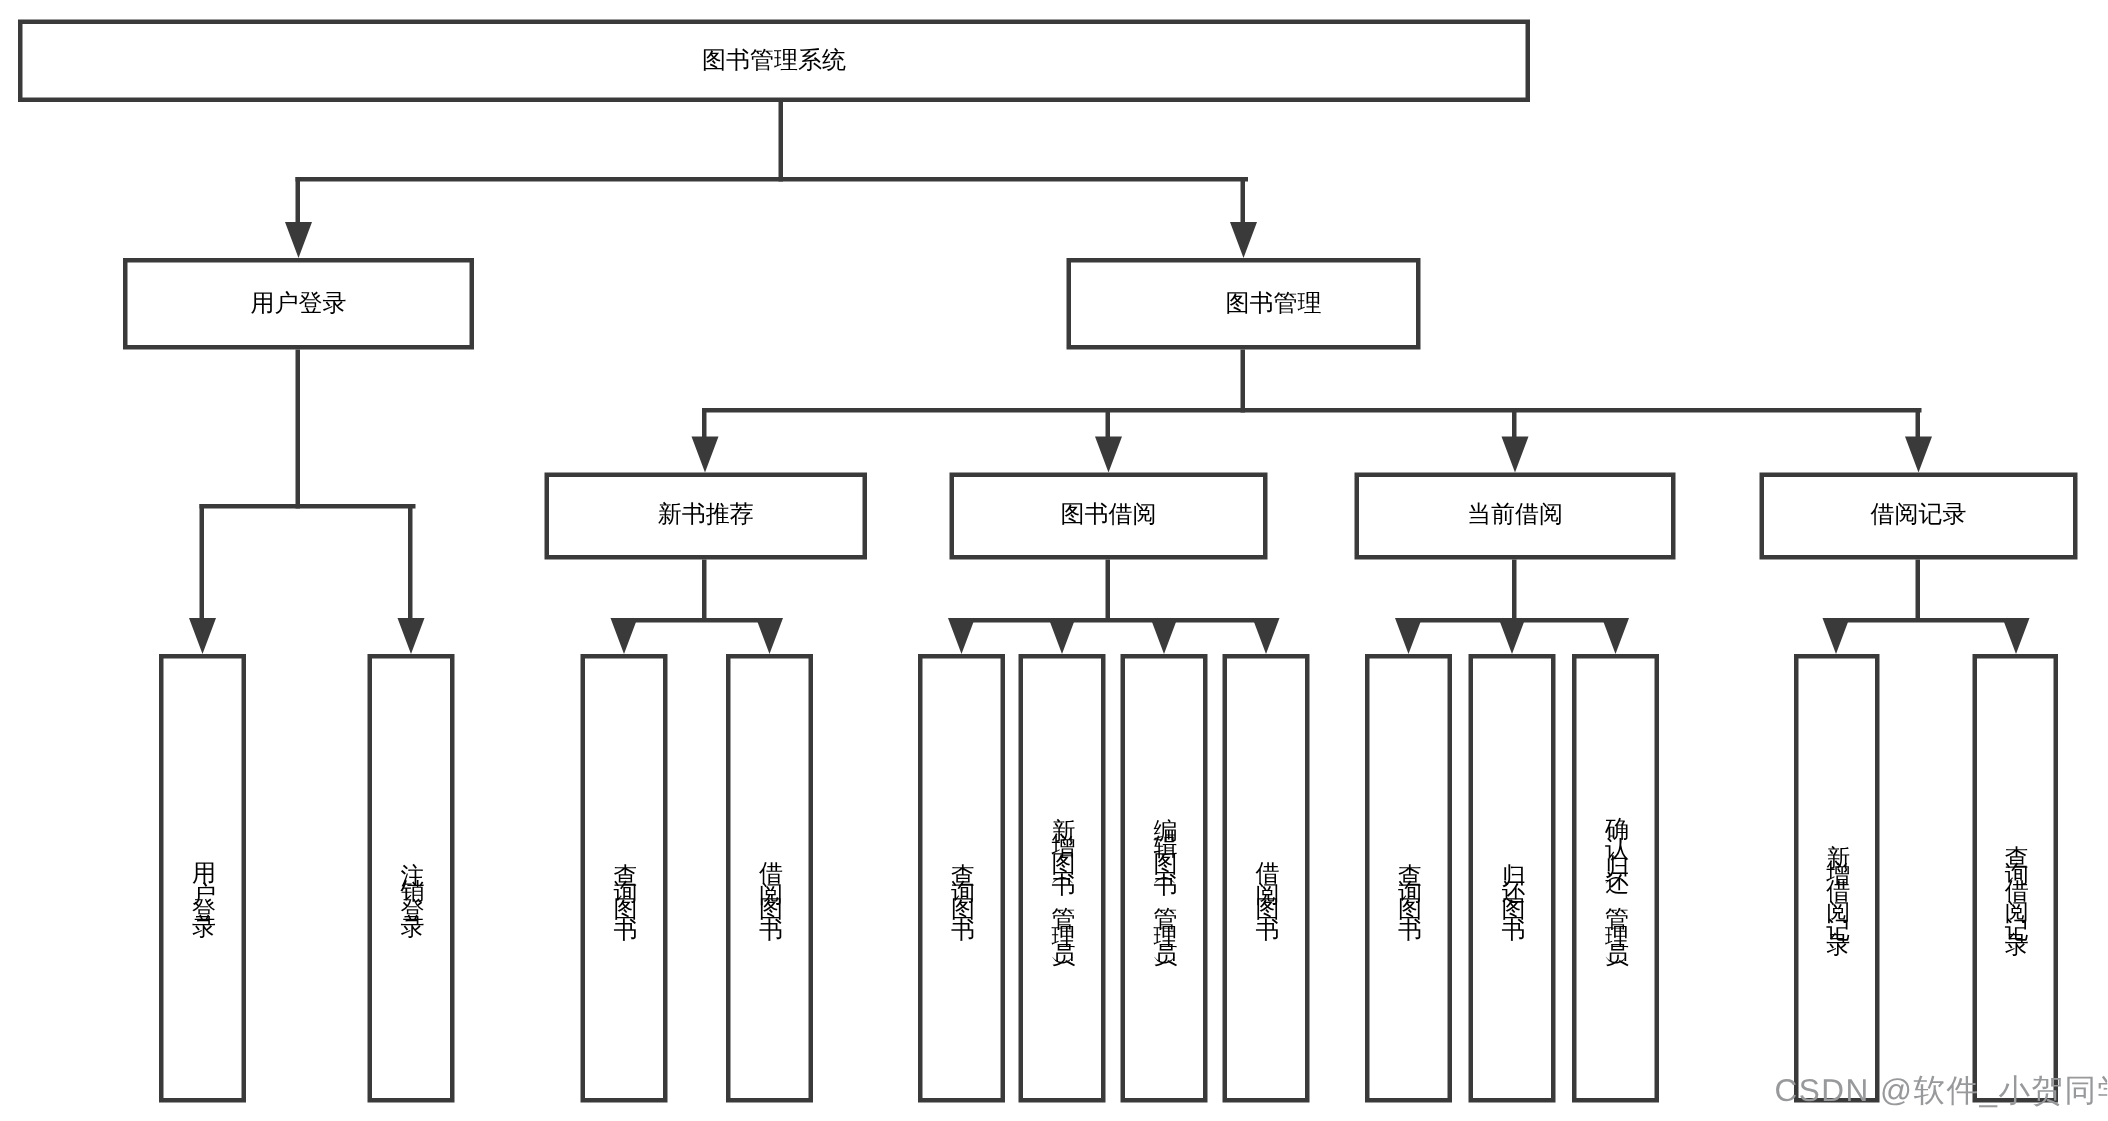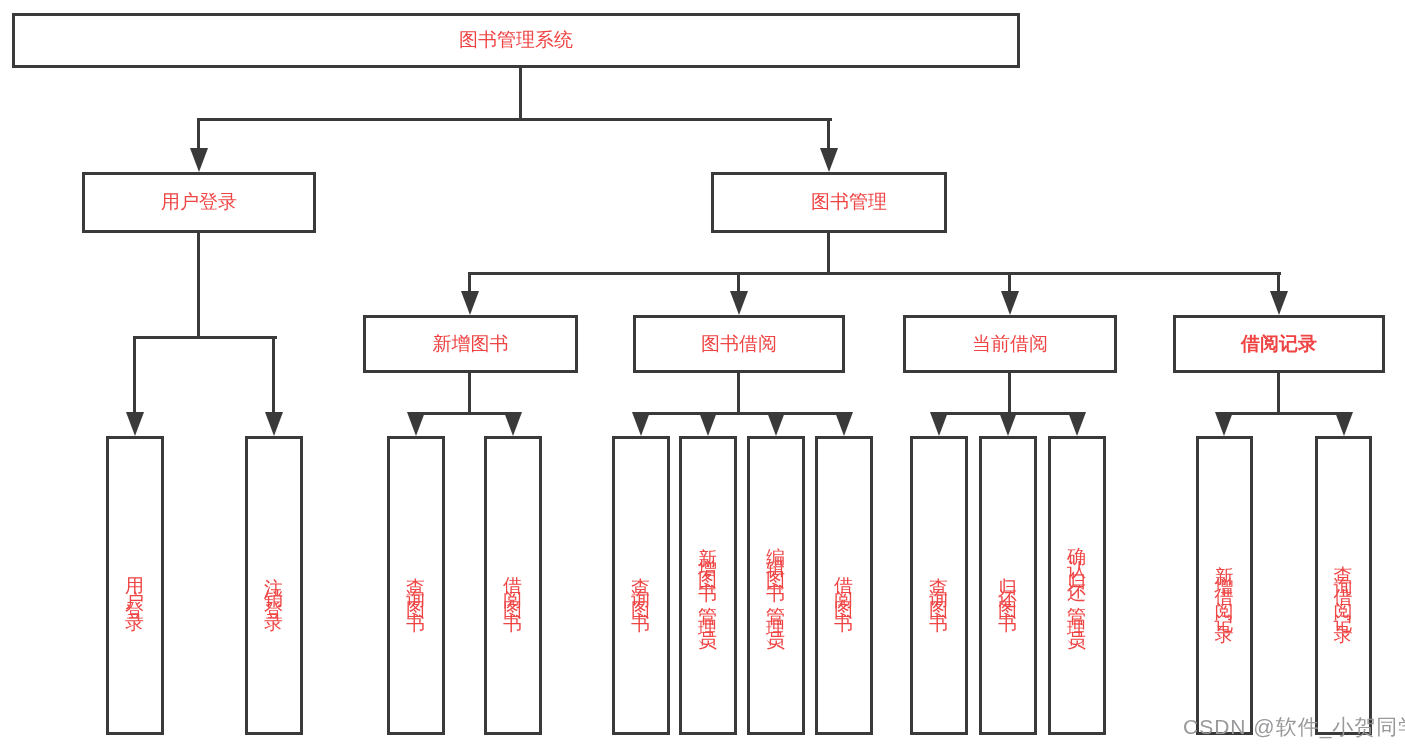--- a/index.html
+++ b/index.html
@@ -3,21 +3,21 @@
 <meta charset="utf-8">
 <style>
   html,body{margin:0;padding:0;background:#ffffff;}
   .canvas{
     position:relative;width:1405px;height:747px;background:#ffffff;
     font-family:"Liberation Sans",sans-serif;color:#2e2e2e;overflow:hidden;
   }
   .box{
     position:absolute;box-sizing:border-box;border:3px solid #3a3a3a;background:#ffffff;
     display:flex;align-items:center;justify-content:center;
-    font-size:19px;line-height:1.2;color:#ef4444;white-space:nowrap;
+    font-size:16px;line-height:1.2;color:#000000;white-space:nowrap;
   }
   .leaf{
     writing-mode:vertical-rl;
     letter-spacing:12px;line-height:1;white-space:normal;
     padding:6px 0;
   }
   .line{position:absolute;background:#3a3a3a;}
   .arrow{
     position:absolute;width:0;height:0;
     border-left:9px solid transparent;border-right:9px solid transparent;
@@ -31,24 +31,24 @@
 </head>
 <body>
 
 <div class="canvas">
 
   <div class="box" style="left:12px;top:13px;width:1008px;height:55px;">图书管理系统</div>
 
   <div class="box" style="left:82px;top:172px;width:234px;height:61px;">用户登录</div>
   <div class="box" style="left:711px;top:172px;width:236px;height:61px;padding-left:40px;">图书管理</div>
 
-  <div class="box" style="left:363px;top:315px;width:215px;height:58px;">新增图书</div>
+  <div class="box" style="left:363px;top:315px;width:215px;height:58px;">新书推荐</div>
   <div class="box" style="left:903px;top:315px;width:214px;height:58px;">当前借阅</div>
   <div class="box" style="left:633px;top:315px;width:212px;height:58px;">图书借阅</div>
-  <div class="box" style="left:1173px;top:315px;width:212px;height:58px;font-weight:bold;">借阅记录</div>
+  <div class="box" style="left:1173px;top:315px;width:212px;height:58px;">借阅记录</div>
 
   <div class="box leaf" style="left:106px;top:436px;width:58px;height:299px;">用户登录</div>
   <div class="box leaf" style="left:245px;top:436px;width:58px;height:299px;">注销登录</div>
   <div class="box leaf" style="left:387px;top:436px;width:58px;height:299px;">查询图书</div>
   <div class="box leaf" style="left:484px;top:436px;width:58px;height:299px;">借阅图书</div>
   <div class="box leaf" style="left:612px;top:436px;width:58px;height:299px;">查询图书</div>
   <div class="box leaf" style="left:679px;top:436px;width:58px;height:299px;">新增图书（管理员）</div>
   <div class="box leaf" style="left:747px;top:436px;width:58px;height:299px;">编辑图书（管理员）</div>
   <div class="box leaf" style="left:815px;top:436px;width:58px;height:299px;">借阅图书</div>
   <div class="box leaf" style="left:910px;top:436px;width:58px;height:299px;">查询图书</div>

